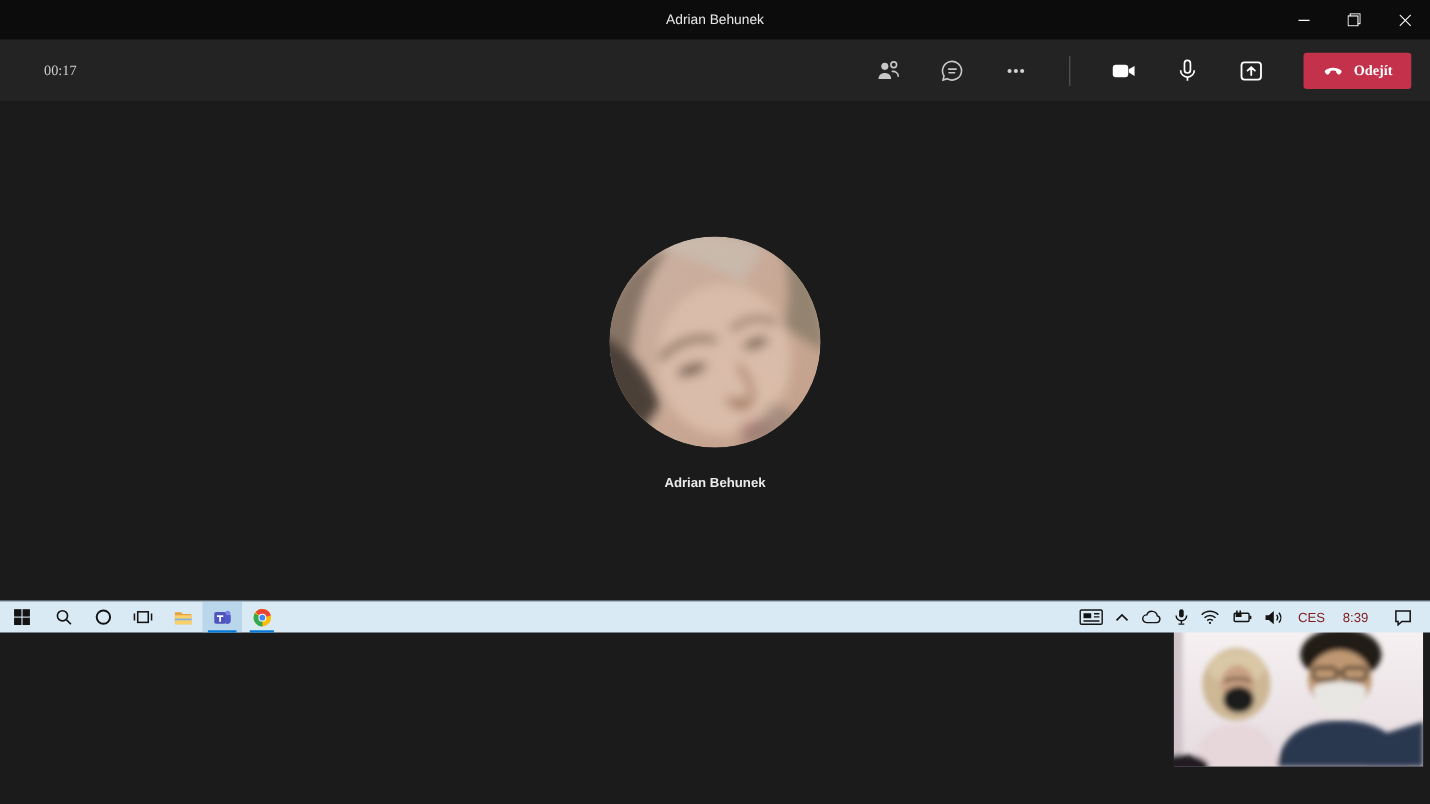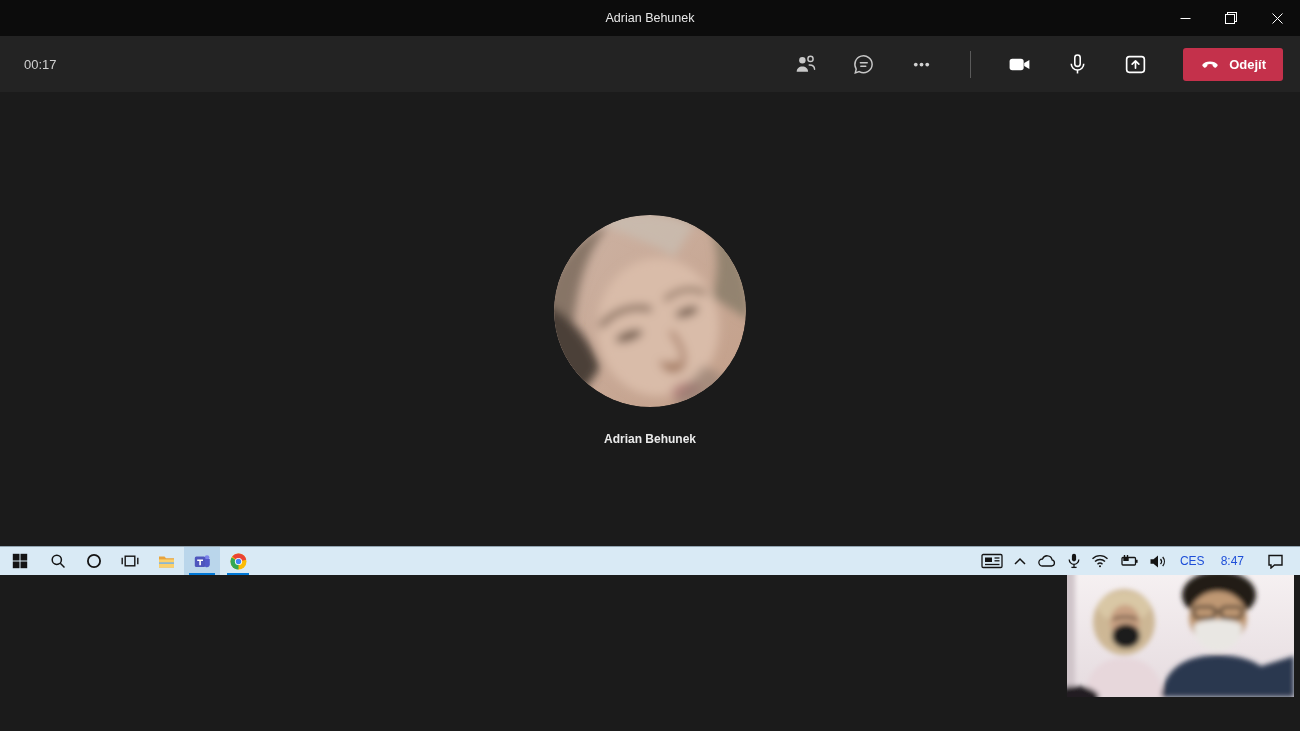--- a/index.html
+++ b/index.html
@@ -12,21 +12,21 @@
               background:#0c0c0c; display:flex; align-items:center; }
   .titlebar .title { position:absolute; left:50%; transform:translateX(-50%);
                      color:#e8e8e8; font-size:12.5px; white-space:nowrap; }
   .win-controls { margin-left:auto; display:flex; height:36px; }
   .win-btn { width:46px; height:36px; display:flex; align-items:center;
              justify-content:center; cursor:default; }
 
   
   .callbar { position:absolute; top:36px; left:0; right:0; height:56px;
              background:#232323; display:flex; align-items:center;
-             padding:0 17px 0 24px; }
+             padding:0 17px 0 40px;font-family:Liberation Serif, serif; }
   .timer { color:#d0d0d0; font-size:13px; }
   .call-controls { margin-left:auto; display:flex; align-items:center; gap:25px; }
   .icon-btn { width:33px; height:33px; display:flex; align-items:center;
               justify-content:center; cursor:pointer; }
   .vdivider { width:1px; height:27px; background:#5a5a5a; margin:0 7px; }
   .leave-btn { background:#c4314b; color:#ffffff; height:33px; padding:0 17px;
                border-radius:3px; display:flex; align-items:center; gap:9px;
                font-weight:bold; font-size:13px; cursor:pointer; margin-left:6px; }
 
   
@@ -47,21 +47,21 @@
              display:flex; align-items:stretch; }
   .task-btn { width:36px; display:flex; align-items:center; justify-content:center;
               position:relative; cursor:pointer; }
   .task-btn.start { width:40px; }
   .task-btn.active { background:rgba(140,185,220,0.40); }
   .run-underline { position:absolute; bottom:0; left:5px; right:5px; height:2px;
                    background:#0078d7; }
   .tray { margin-left:auto; display:flex; align-items:center; padding-right:4px; }
   .tray-item { height:28px; display:flex; align-items:center; justify-content:center;
                padding:0 5px; cursor:pointer; }
-  .tray-text { font-size:12px; color:#1d4ed8; padding:0 8px; }
+  .tray-text { font-size:12px; color:#7f1d1d; padding:0 8px; }
   .tray-gap { width:10px; }
 
   svg { display:block; }
 </style>
 </head>
 <body>
 
 <div class="screen">
 
   <div class="titlebar">
@@ -387,21 +387,21 @@
           <svg width="18" height="15" viewBox="0 0 18 15">
             <path d="M1.5,5.3 H4.5 L9,1.5 V13.5 L4.5,9.7 H1.5 Z" fill="#141414"></path>
             <path d="M11.5,5 a3.8,3.8 0 0 1 0,5" fill="none" stroke="#141414" stroke-width="1.3"></path>
             <path d="M13.7,3 a7,7 0 0 1 0,9" fill="none" stroke="#141414" stroke-width="1.3"></path>
           </svg>
         </span>
       </div>
 
       <div class="tray-item tray-text">CES</div>
 
-      <div class="tray-item tray-text">8:47</div>
+      <div class="tray-item tray-text">8:39</div>
 
       <div class="tray-gap"></div>
 
       <div class="tray-item" style="padding-right:12px;">
         <span>
           <svg width="17" height="16" viewBox="0 0 17 16" fill="none" stroke="#141414" stroke-width="1.4">
             <path d="M2,2.5 H15 V12 H7.5 L4,15 V12 H2 Z"></path>
           </svg>
         </span>
       </div>

